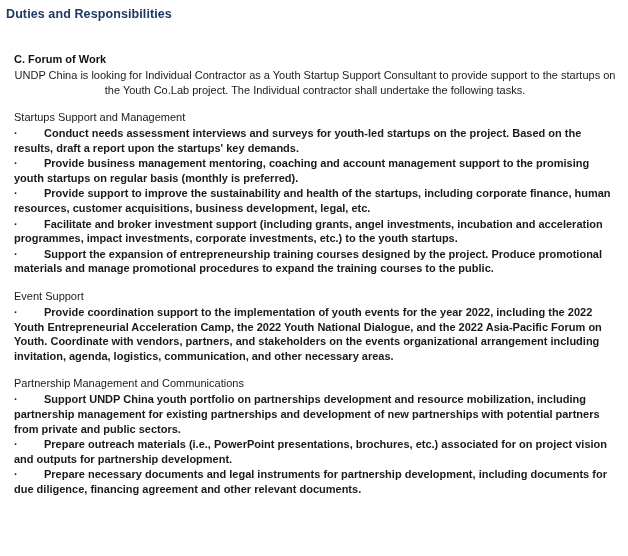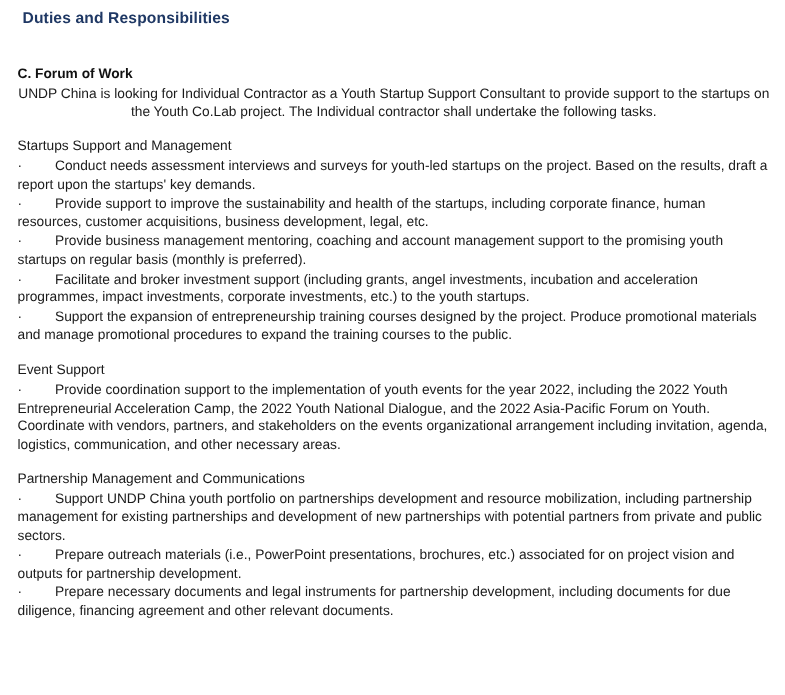--- a/index.html
+++ b/index.html
@@ -18,21 +18,21 @@
     position: relative;
     width: 628px;
     height: 556px;
     padding: 0;
     box-sizing: border-box;
   }
   .doc-title {
     font-size: 12.5px;
     font-weight: bold;
     color: #1F3864;
-    margin: 7px 0 0 18px;
+    margin: 7px 0 0 6px;
     letter-spacing: 0.1px;
   }
   .content {
     margin: 0 12px 0 14px;
   }
   .section-heading {
     font-size: 11px;
     font-weight: bold;
     color: #111111;
     margin-top: 32px;
@@ -48,20 +48,21 @@
   .subhead {
     font-size: 11px;
     color: #1a1a1a;
     margin-top: 14px;
     margin-bottom: 3px;
   }
   .bullet-list {
     list-style: none;
     margin: 0;
     padding: 0;
+    font-weight: bold;
   }
   .bullet-item {
     position: relative;
     font-size: 11px;
     line-height: 14.6px;
     color: #1a1a1a;
     padding-left: 0;
     margin: 0 0 1px 0;
   }
   .bullet-mark {
@@ -85,24 +86,24 @@
     <div class="section-heading">C. Forum of Work</div>
 
     <p class="para">UNDP China is looking for Individual Contractor as a Youth Startup Support Consultant to provide support to the startups on the Youth Co.Lab project. The Individual contractor shall undertake the following tasks.</p>
 
     <div class="subhead">Startups Support and Management</div>
     <ul class="bullet-list">
       <li class="bullet-item">
         <span class="bullet-mark">·</span><span class="bullet-text">Conduct needs assessment interviews and surveys for youth-led startups on the project. Based on the results, draft a report upon the startups' key demands.</span>
       </li>
       <li class="bullet-item">
-        <span class="bullet-mark">·</span><span class="bullet-text">Provide support to improve the sustainability and health of the startups, including corporate finance, human resources, customer acquisitions, business development, legal, etc.</span>
+        <span class="bullet-mark">·</span><span class="bullet-text">Provide business management mentoring, coaching and account management support to the promising youth startups on regular basis (monthly is preferred).</span>
       </li>
       <li class="bullet-item">
-        <span class="bullet-mark">·</span><span class="bullet-text">Provide business management mentoring, coaching and account management support to the promising youth startups on regular basis (monthly is preferred).</span>
+        <span class="bullet-mark">·</span><span class="bullet-text">Provide support to improve the sustainability and health of the startups, including corporate finance, human resources, customer acquisitions, business development, legal, etc.</span>
       </li>
       <li class="bullet-item">
         <span class="bullet-mark">·</span><span class="bullet-text">Facilitate and broker investment support (including grants, angel investments, incubation and acceleration programmes, impact investments, corporate investments, etc.) to the youth startups.</span>
       </li>
       <li class="bullet-item">
         <span class="bullet-mark">·</span><span class="bullet-text">Support the expansion of entrepreneurship training courses designed by the project. Produce promotional materials and manage promotional procedures to expand the training courses to the public.</span>
       </li>
     </ul>
 
     <div class="subhead">Event Support</div>

